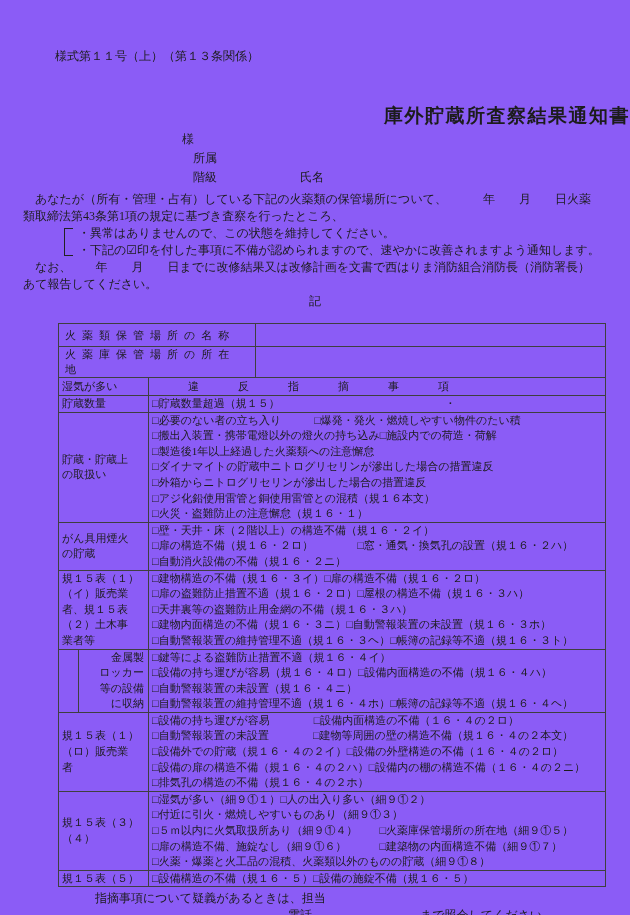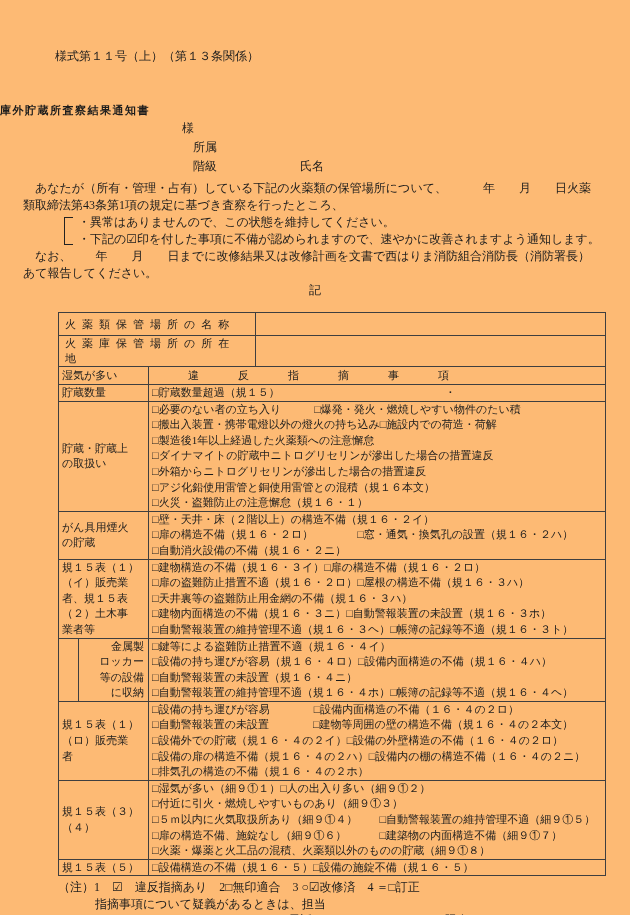--- a/index.html
+++ b/index.html
@@ -1,21 +1,21 @@
 <!DOCTYPE html>
 <html><head>
 <meta charset="utf-8">
 <style>
   html,body{margin:0;padding:0;background:#e8e8e8;}
   .page{
-    width:630px;height:915px;background:#fdba74;position:relative;margin:0 auto;
+    width:630px;height:915px;background:#8b5cf6;position:relative;margin:0 auto;
     font-family:"Liberation Serif","DejaVu Serif",serif;color:#1c1c1c;overflow:hidden;
   }
   .form-number{padding-top:48px;margin-left:55px;font-size:12px;}
-  .doc-title{margin-top:38px;text-align:left;font-size:11px;font-weight:bold;letter-spacing:1.5px;}
+  .doc-title{margin-top:38px;text-align:right;font-size:19px;font-weight:bold;letter-spacing:1.5px;}
   .sama{margin-left:182px;margin-top:2px;font-size:12px;}
   .shozoku{margin-left:193px;margin-top:2px;font-size:12px;}
   .rank-line{margin-left:193px;margin-top:2px;font-size:12px;}
   .rank-line .name{margin-left:80px;}
   .intro,.closing{margin-left:23px;width:590px;font-size:12px;line-height:17px;}
   .intro{margin-top:5px;}
   .tline{white-space:pre;}
   .bracket-block{position:relative;margin-left:78px;font-size:12px;line-height:17px;width:540px;}
   .bracket{position:absolute;left:-14px;top:3px;bottom:3px;width:8px;
     border:1.5px solid #222;border-right:none;}
@@ -186,36 +186,35 @@
           </td>
         </tr>
         <tr>
           <td class="lbl" colspan="2">
             <div class="lline">規１５表（３）</div>
             <div class="lline">（４）</div>
           </td>
           <td class="content">
             <div class="cline">□湿気が多い（細９①１）□人の出入り多い（細９①２）</div>
             <div class="cline">□付近に引火・燃焼しやすいものあり（細９①３）</div>
-            <div class="cline">□５ｍ以内に火気取扱所あり（細９①４）　　□自動警報装置の維持管理不適（細９①５）</div>
+            <div class="cline">□５ｍ以内に火気取扱所あり（細９①４）　　□火薬庫保管場所の所在地（細９①５）</div>
             <div class="cline">□扉の構造不備、施錠なし（細９①６）　　　□建築物の内面構造不備（細９①７）</div>
             <div class="cline">□火薬・爆薬と火工品の混積、火薬類以外のものの貯蔵（細９①８）</div>
           </td>
         </tr>
         <tr>
           <td class="lbl" colspan="2">
             <div class="lline">規１５表（５）</div>
           </td>
           <td class="content">
             <div class="cline">□設備構造の不備（規１６・５）□設備の施錠不備（規１６・５）</div>
           </td>
         </tr>
       </tbody>
   </table>
 
   <div class="footer">
-    <div class="note-line">（注）1　☑　違反指摘あり　2□無印適合　3 ○☑改修済　4 ＝□訂正</div>
     <div class="inq1">指摘事項について疑義があるときは、担当</div>
     <div class="inq2">電話　　　　　　　　　まで照会してください。</div>
 
   </div>
 
 </div>
 
 </body></html>

